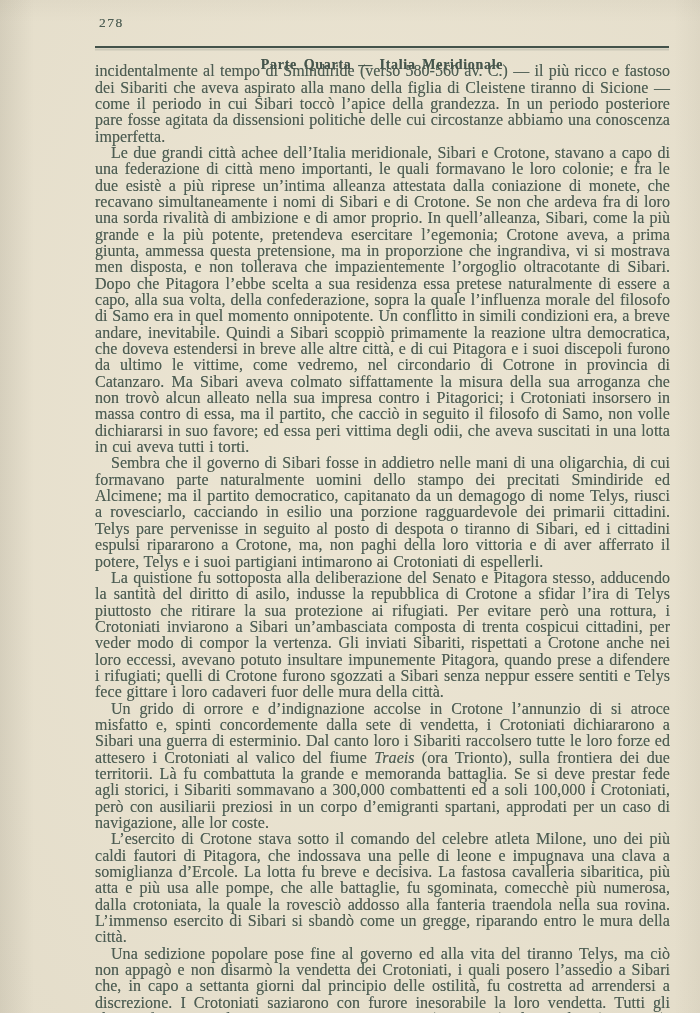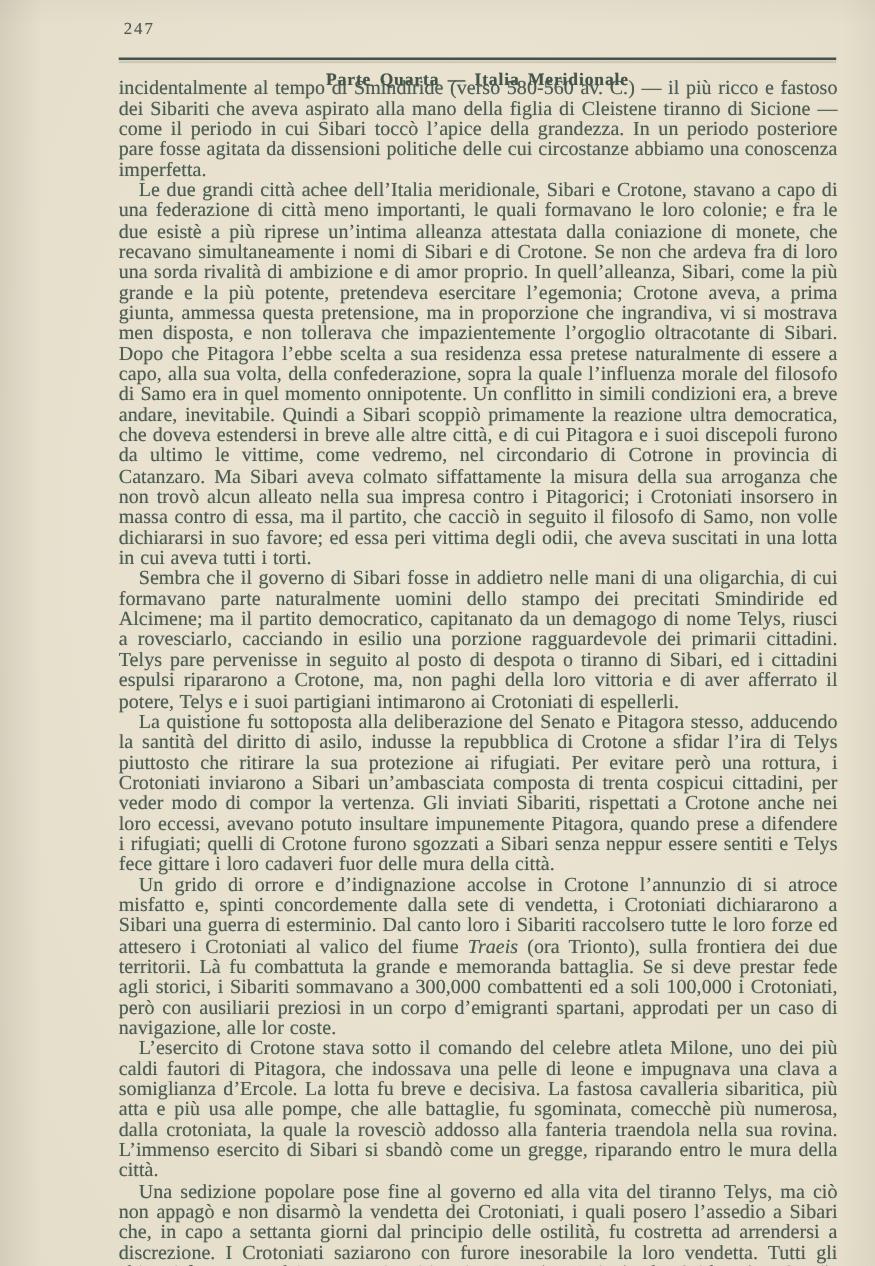--- a/index.html
+++ b/index.html
@@ -50,21 +50,21 @@
   }
   .para{margin:0;text-indent:16px;}
   .para.no-indent{text-indent:0;}
   .it{font-style:italic;font-family:Liberation Serif, serif;}
 </style>
 </head>
 <body>
 
 <div class="page">
   <header class="page-header">
-    <span class="page-number">247</span>
+    <span class="page-number">278</span>
     <span class="running-title">Parte Quarta — Italia Meridionale</span>
   </header>
   <div class="header-rule"></div>
   <main class="body-text">
       <p class="para no-indent"><span>incidentalmente al tempo di Smindiride (verso 580-560 av. C.) — il più ricco e fastoso dei Sibariti che aveva aspirato alla mano della figlia di Cleistene tiranno di Sicione — come il periodo in cui Sibari toccò l’apice della grandezza. In un periodo posteriore pare fosse agitata da dissensioni politiche delle cui circostanze abbiamo una conoscenza imperfetta.</span></p>
       <p class="para"><span>Le due grandi città achee dell’Italia meridionale, Sibari e Crotone, stavano a capo di una federazione di città meno importanti, le quali formavano le loro colonie; e fra le due esistè a più riprese un’intima alleanza attestata dalla coniazione di monete, che recavano simultaneamente i nomi di Sibari e di Crotone. Se non che ardeva fra di loro una sorda rivalità di ambizione e di amor proprio. In quell’alleanza, Sibari, come la più grande e la più potente, pretendeva esercitare l’egemonia; Crotone aveva, a prima giunta, ammessa questa pretensione, ma in proporzione che ingrandiva, vi si mostrava men disposta, e non tollerava che impazientemente l’orgoglio oltracotante di Sibari. Dopo che Pitagora l’ebbe scelta a sua residenza essa pretese naturalmente di essere a capo, alla sua volta, della confederazione, sopra la quale l’influenza morale del filosofo di Samo era in quel momento onnipotente. Un conflitto in simili condizioni era, a breve andare, inevitabile. Quindi a Sibari scoppiò primamente la reazione ultra democratica, che doveva estendersi in breve alle altre città, e di cui Pitagora e i suoi discepoli furono da ultimo le vittime, come vedremo, nel circondario di Cotrone in provincia di Catanzaro. Ma Sibari aveva colmato siffattamente la misura della sua arroganza che non trovò alcun alleato nella sua impresa contro i Pitagorici; i Crotoniati insorsero in massa contro di essa, ma il partito, che cacciò in seguito il filosofo di Samo, non volle dichiararsi in suo favore; ed essa peri vittima degli odii, che aveva suscitati in una lotta in cui aveva tutti i torti.</span></p>
       <p class="para"><span>Sembra che il governo di Sibari fosse in addietro nelle mani di una oligarchia, di cui formavano parte naturalmente uomini dello stampo dei precitati Smindiride ed Alcimene; ma il partito democratico, capitanato da un demagogo di nome Telys, riusci a rovesciarlo, cacciando in esilio una porzione ragguardevole dei primarii cittadini. Telys pare pervenisse in seguito al posto di despota o tiranno di Sibari, ed i cittadini espulsi ripararono a Crotone, ma, non paghi della loro vittoria e di aver afferrato il potere, Telys e i suoi partigiani intimarono ai Crotoniati di espellerli.</span></p>
       <p class="para"><span>La quistione fu sottoposta alla deliberazione del Senato e Pitagora stesso, adducendo la santità del diritto di asilo, indusse la repubblica di Crotone a sfidar l’ira di Telys piuttosto che ritirare la sua protezione ai rifugiati. Per evitare però una rottura, i Crotoniati inviarono a Sibari un’ambasciata composta di trenta cospicui cittadini, per veder modo di compor la vertenza. Gli inviati Sibariti, rispettati a Crotone anche nei loro eccessi, avevano potuto insultare impunemente Pitagora, quando prese a difendere i rifugiati; quelli di Crotone furono sgozzati a Sibari senza neppur essere sentiti e Telys fece gittare i loro cadaveri fuor delle mura della città.</span></p>
       <p class="para"><span>Un grido di orrore e d’indignazione accolse in Crotone l’annunzio di si atroce misfatto e, spinti concordemente dalla sete di vendetta, i Crotoniati dichiararono a Sibari una guerra di esterminio. Dal canto loro i Sibariti raccolsero tutte le loro forze ed attesero i Crotoniati al valico del fiume </span><span class="it">Traeis</span><span> (ora Trionto), sulla frontiera dei due territorii. Là fu combattuta la grande e memoranda battaglia. Se si deve prestar fede agli storici, i Sibariti sommavano a 300,000 combattenti ed a soli 100,000 i Crotoniati, però con ausiliarii preziosi in un corpo d’emigranti spartani, approdati per un caso di navigazione, alle lor coste.</span></p>
       <p class="para"><span>L’esercito di Crotone stava sotto il comando del celebre atleta Milone, uno dei più caldi fautori di Pitagora, che indossava una pelle di leone e impugnava una clava a somiglianza d’Ercole. La lotta fu breve e decisiva. La fastosa cavalleria sibaritica, più atta e più usa alle pompe, che alle battaglie, fu sgominata, comecchè più numerosa, dalla crotoniata, la quale la rovesciò addosso alla fanteria traendola nella sua rovina. L’immenso esercito di Sibari si sbandò come un gregge, riparando entro le mura della città.</span></p>

